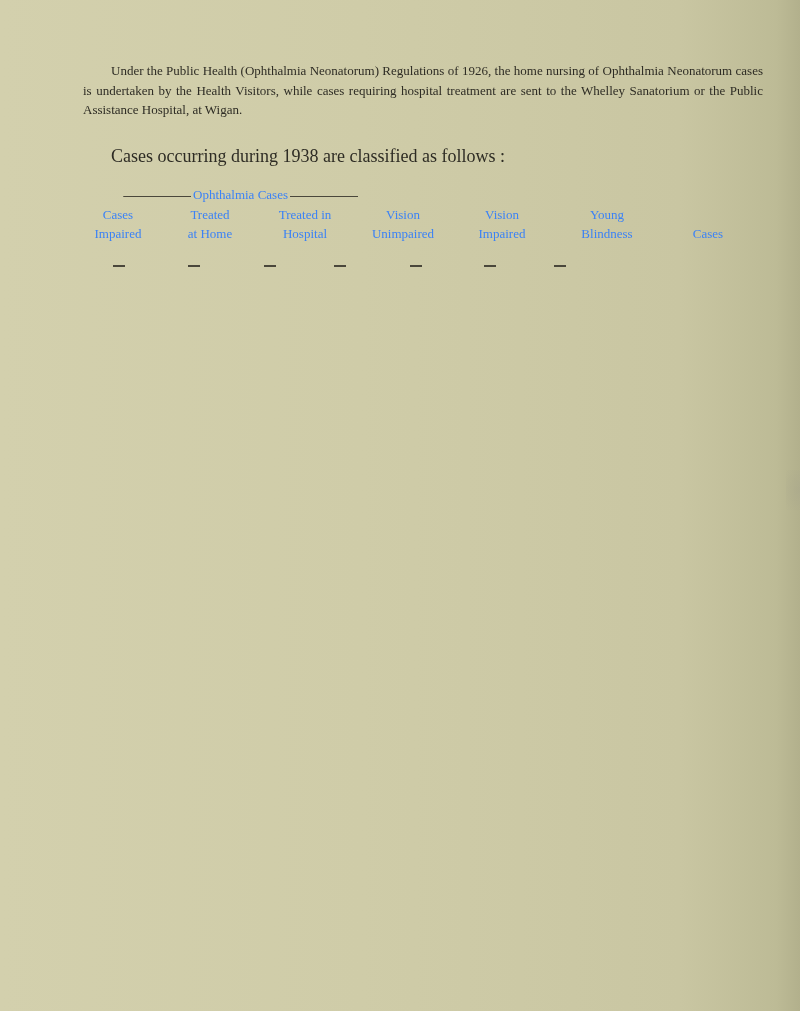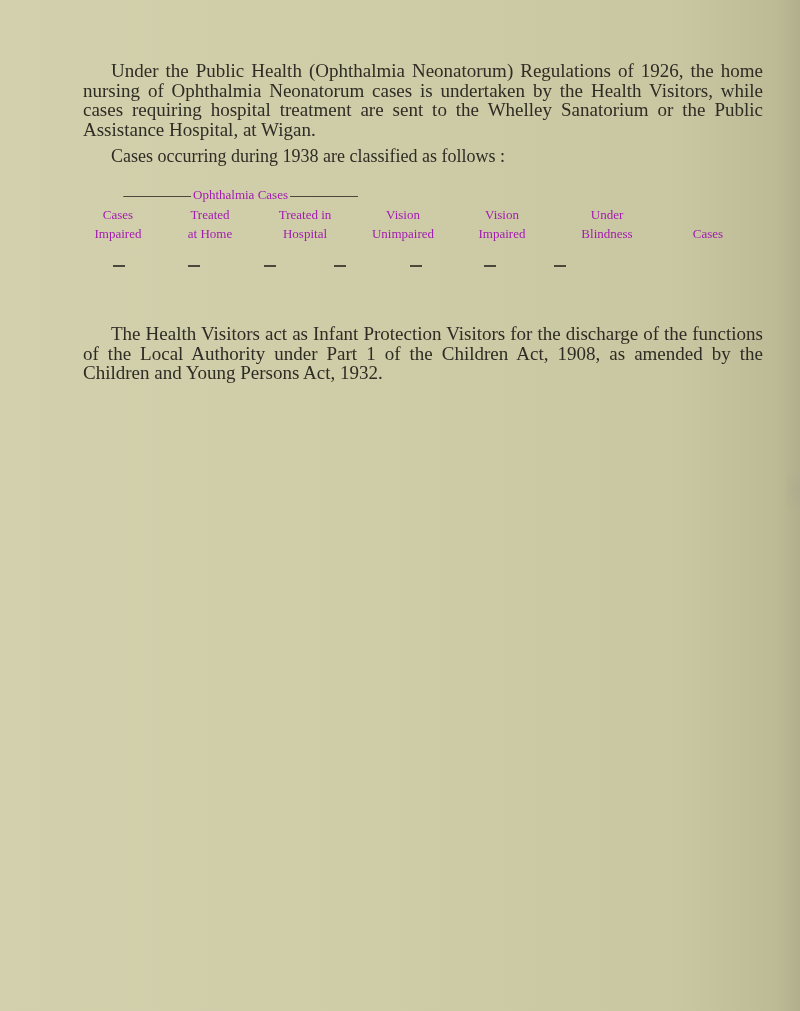--- a/index.html
+++ b/index.html
@@ -17,21 +17,21 @@
     }
     .page {
       position: absolute;
       left: 0; top: 0;
       width: 800px; height: 1011px;
     }
     .para {
       position: absolute;
       left: 83px;
       width: 680px;
-      font-size: 19px;
+      font-size: 13px;
       line-height: 19.5px;
       text-align: justify;
       text-align-last: left;
       margin: 0;
     }
     .para .indent {
       display: inline-block;
       width: 28px;
     }
     #para1 { top: 61px; }
@@ -39,21 +39,21 @@
     #para2 { top: 324px; }
 
     .table-wrap {
       position: absolute;
       left: 83px;
       top: 186px;
       width: 680px;
       height: 90px;
       font-family: "Liberation Serif", "DejaVu Serif", serif;
       font-size: 13px;
-      color: #a21caf;
+      color: #3b82f6;
     }
     .group-header {
       position: absolute;
       left: 40px;
       top: 0;
       width: 235px;
       height: 18px;
       display: flex;
       align-items: center;
     }
@@ -123,33 +123,32 @@
     </div>
     <div class="col" style="left:270px;width:100px;">
       <span class="h1">Vision</span>
       <span class="h2">Unimpaired</span>
     </div>
     <div class="col" style="left:378px;width:82px;">
       <span class="h1">Vision</span>
       <span class="h2">Impaired</span>
     </div>
     <div class="col" style="left:480px;width:88px;">
-      <span class="h1">Under</span>
+      <span class="h1">Young</span>
       <span class="h2">Blindness</span>
     </div>
     <div class="col" style="left:590px;width:70px;">
       <span class="h1"></span>
       <span class="h2">Cases</span>
     </div>
 
     <span class="dash" style="left:30px;"></span>
     <span class="dash" style="left:105px;"></span>
     <span class="dash" style="left:181px;"></span>
     <span class="dash" style="left:251px;"></span>
     <span class="dash" style="left:327px;"></span>
     <span class="dash" style="left:401px;"></span>
     <span class="dash" style="left:471px;"></span>
   </div>
 
-  <p class="para" id="para2"><span class="indent"></span><span>The Health Visitors act as Infant Protection Visitors for the discharge of the functions of the Local Authority under Part 1 of the Children Act, 1908, as amended by the Children and Young Persons Act, 1932.</span></p>
 
   <div class="smudge"></div>
 </div>
 
 </body></html>

